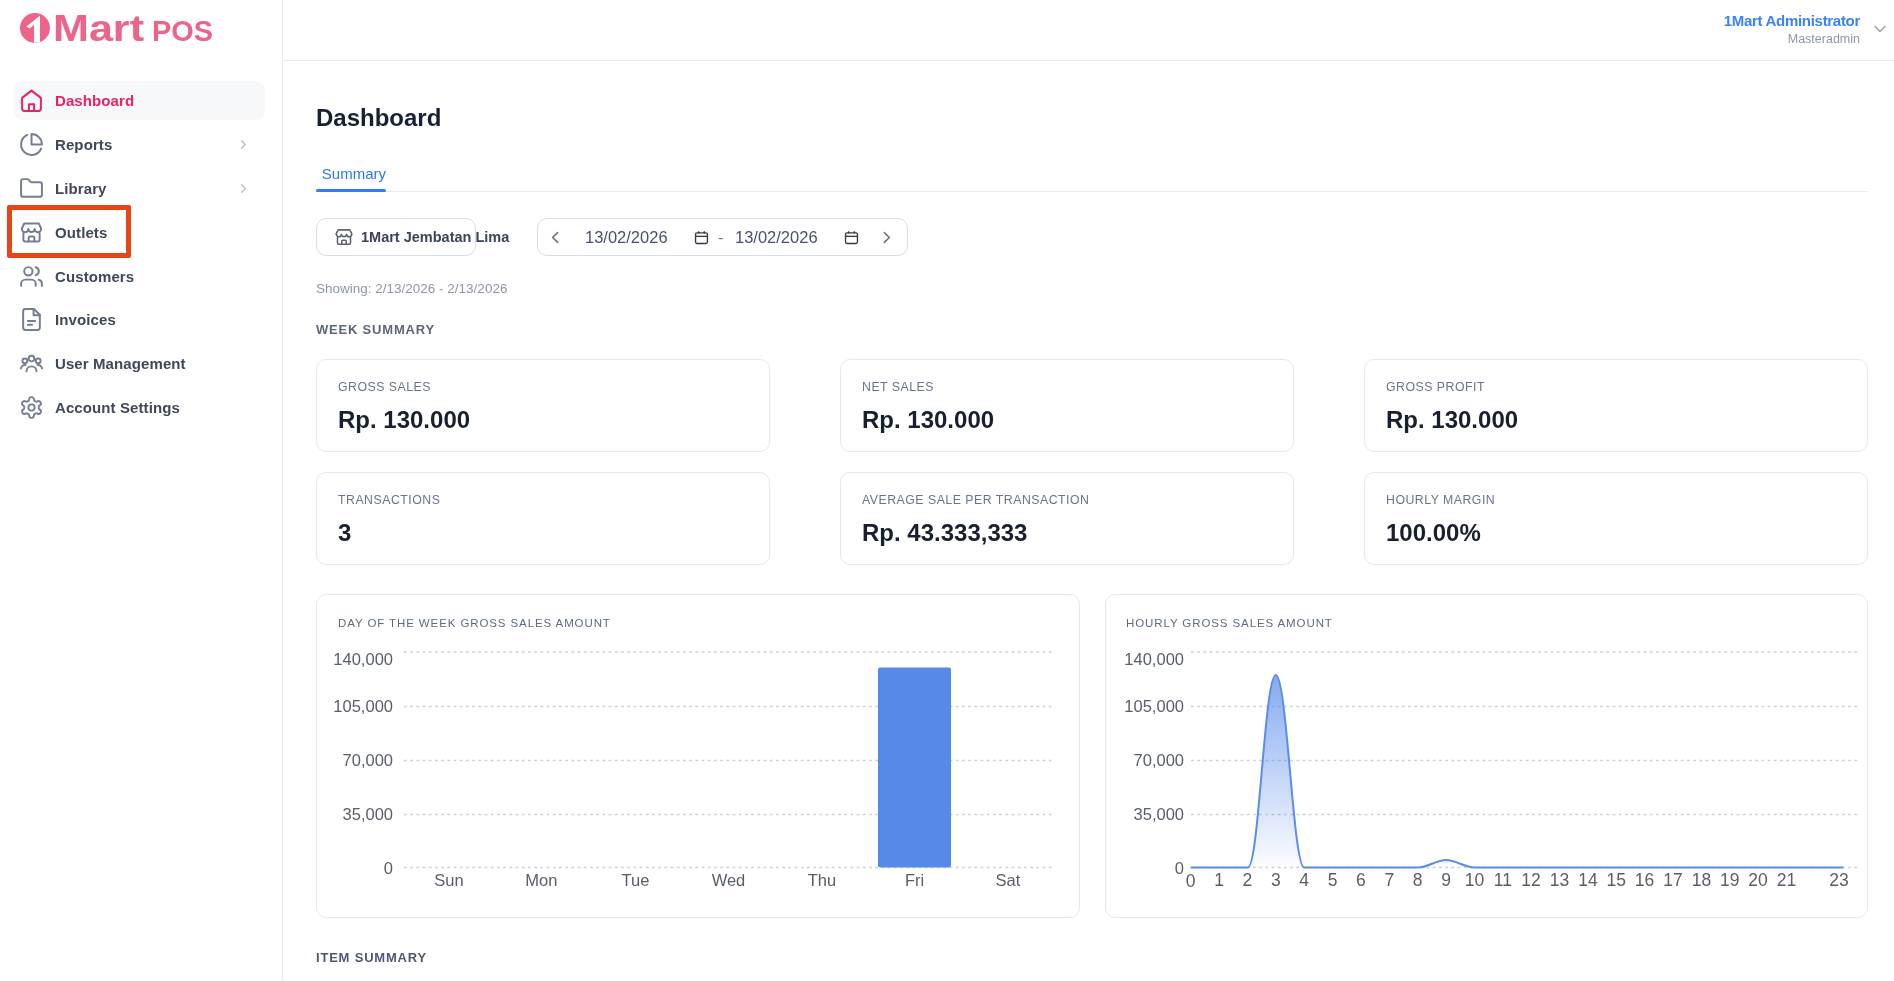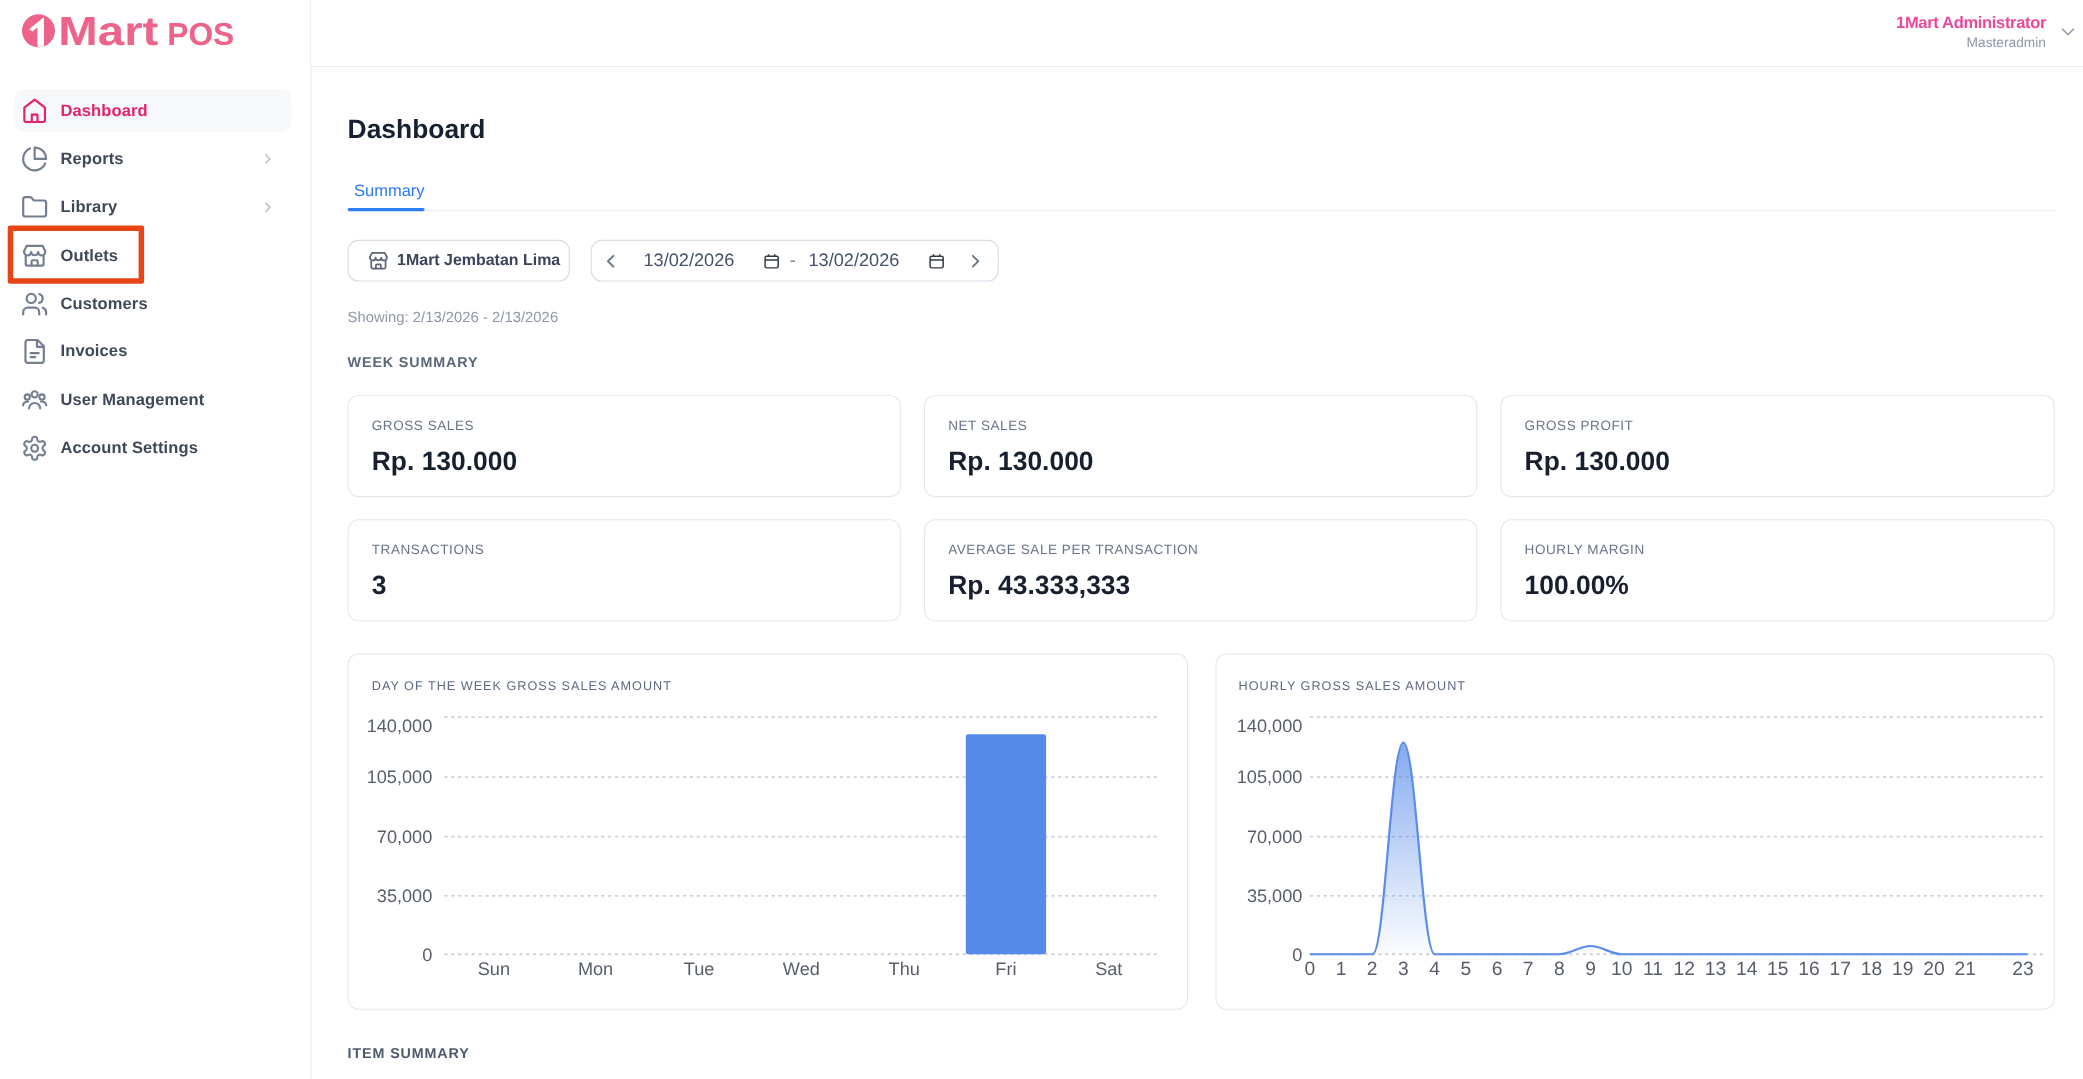--- a/index.html
+++ b/index.html
@@ -11,40 +11,40 @@
   .mitem { position:absolute; left:13px; width:252px; height:39px; border-radius:9px; }
   .mitem.active { background:#f7f8fa; }
   .mitem .mic { position:absolute; left:6px; top:7px; width:25px; height:25px; }
   .mitem .mtx { position:absolute; left:42px; top:0; line-height:39px; font-size:15px; font-weight:700; color:#3e4859; letter-spacing:0.1px; white-space:nowrap; }
   .mitem.active .mtx { color:#e7216b; }
   .mitem .mchev { position:absolute; right:14px; top:12px; width:15px; height:15px; }
   #redbox { position:absolute; left:7px; top:205px; width:124px; height:53px; border:5px solid #e84517; border-radius:2px; }
 
   
   #header { position:absolute; left:283px; top:0; width:1611px; height:61px; border-bottom:1px solid #e9ebf0; background:#fff; }
-  #uname { position:absolute; right:34px; top:12px; font-size:15px; font-weight:700; color:#ec4899; text-align:left; letter-spacing:-0.3px; }
+  #uname { position:absolute; right:34px; top:12px; font-size:15px; font-weight:700; color:#3b82f6; text-align:left; letter-spacing:-0.3px; }
   #urole { position:absolute; right:34px; top:32px; font-size:12.5px; color:#8e97a6; text-align:right; }
   #uchev { position:absolute; right:4px; top:19px; }
 
   
   #h1 { position:absolute; left:316px; top:104px; font-size:24px; font-weight:700; color:#172033; }
   #tab { position:absolute; left:316px; top:165px; width:70px; text-align:right; font-size:15px; font-weight:400; color:#2b77f3; }
   #tabline { position:absolute; left:316px; top:189px; width:70px; height:3px; background:#2d7ef7; border-radius:2px; z-index:2; }
   #tabborder { position:absolute; left:316px; top:191px; width:1552px; height:1px; background:#e9ebef; }
 
   .ctrl { position:absolute; top:218px; height:38px; border:1px solid #d8dde6; border-radius:10px; background:#fff; }
-  #outletbtn { left:316px; width:202px;padding-left:19px; }
+  #outletbtn { left:316px; width:160px;padding-left:19px; }
   #outletbtn .tx { position:absolute; left:44px; line-height:36px; font-size:14.5px; font-weight:700; color:#39445a; white-space:nowrap; }
   #datectrl { left:537px; width:371px; }
   .dtx { position:absolute; top:0; line-height:36px; font-size:16.5px; color:#47516b; font-weight:400; white-space:nowrap; }
 
   #showing { position:absolute; left:316px; top:281px; font-size:13.5px; color:#8f97a6; }
   .seclabel { position:absolute; left:316px; font-size:13px; font-weight:700; letter-spacing:0.8px; color:#5b6678; }
 
-  .card { position:absolute; width:503px; height:93px; border:1px solid #e5e8ee; border-radius:10px; background:#fff; }
+  .card { position:absolute; width:454px; height:93px; border:1px solid #e5e8ee; border-radius:10px; background:#fff; }
   .card .lb { position:absolute; left:21px; top:20px; font-size:12.3px; color:#69738a; letter-spacing:0.5px; }
   .card .vl { position:absolute; left:21px; top:46px; font-size:24px; font-weight:700; color:#18202f; }
 
   .chartcard { position:absolute; top:594px; height:324px; border:1px solid #e5e8ee; border-radius:10px; background:#fff; }
 </style>
 </head>
 <body>
 
 <div id="sidebar">
   <svg class="abs" style="left:14px;top:5px" width="215" height="55" viewBox="0 0 215 55">

